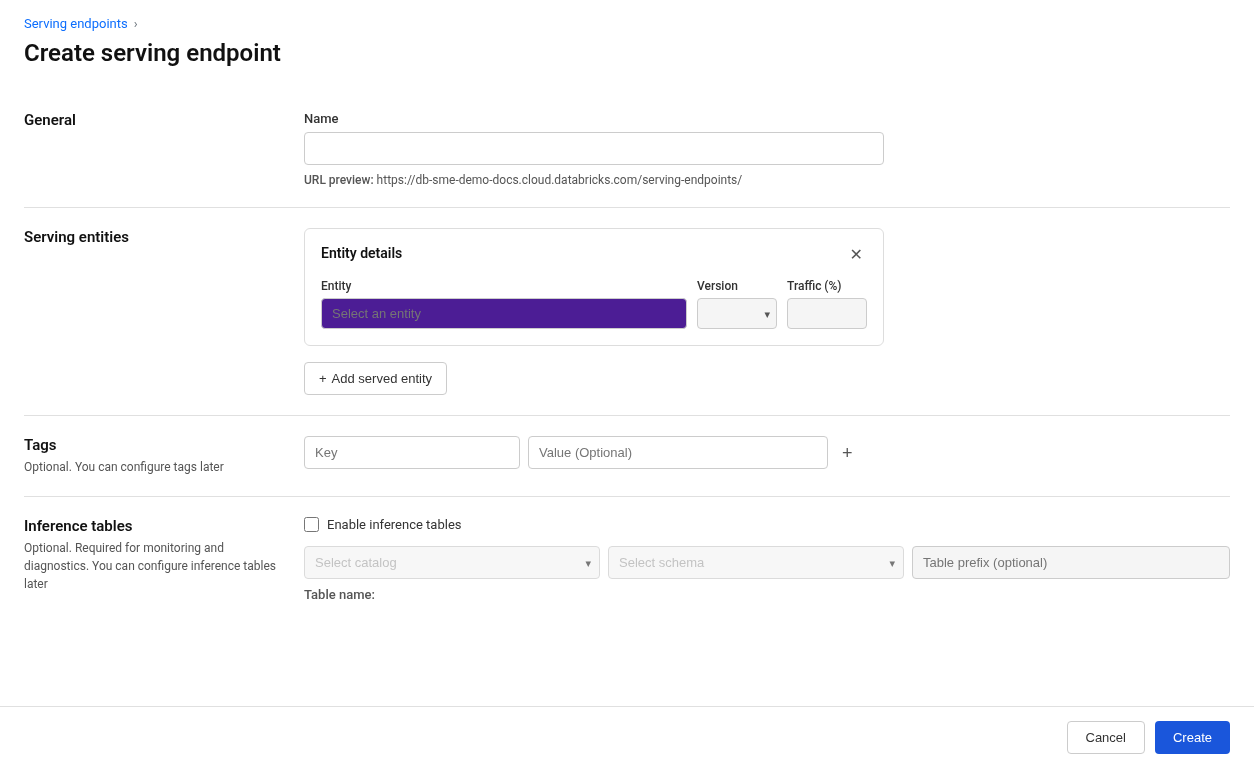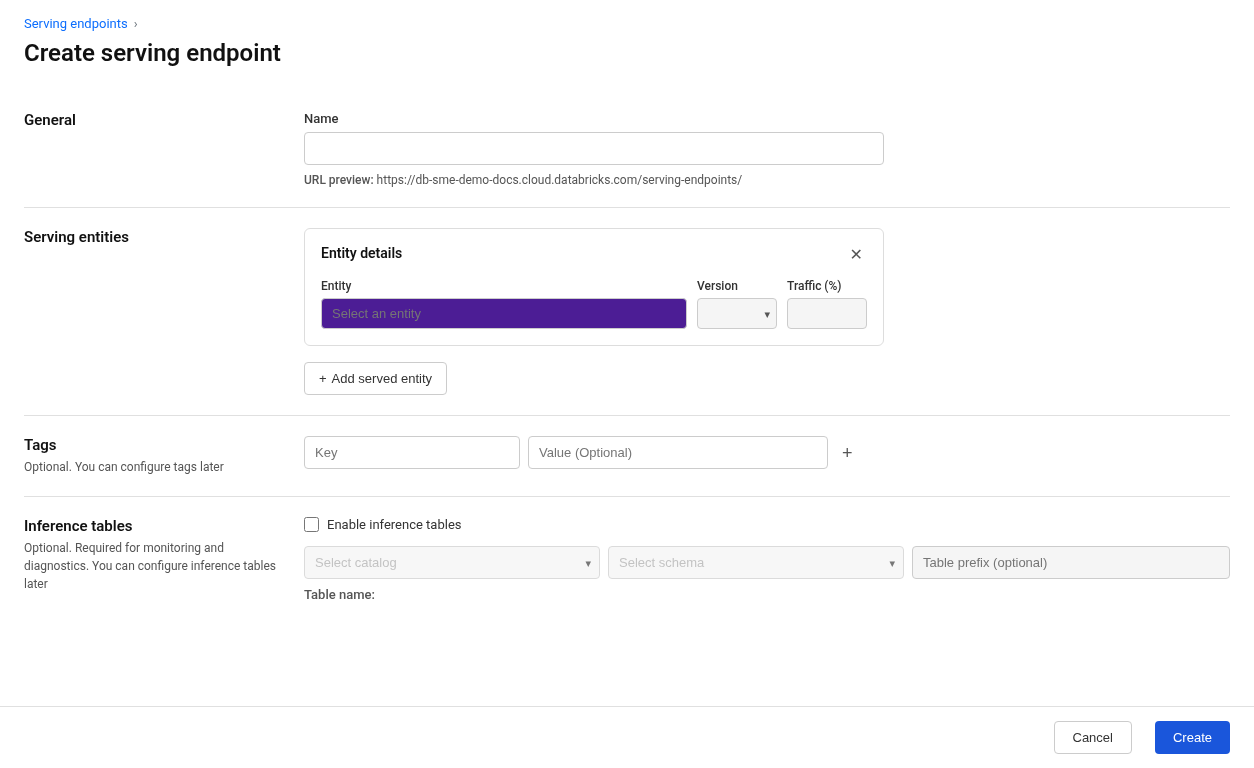--- a/index.html
+++ b/index.html
@@ -299,21 +299,21 @@
     .page-footer {
       position: fixed;
       bottom: 0;
       left: 0;
       width: 1254px;
       border-top: 1px solid #e0e0e0;
       background: #fff;
       padding: 14px 24px;
       display: flex;
       justify-content: flex-end;
-      gap: 23px;
+      gap: 10px;
     }
     .btn-cancel {
       padding: 8px 18px;
       border: 1px solid #ccc;
       border-radius: 4px;
       background: #fff;
       font-size: 13px;
       color: #333;
       cursor: pointer;
       font-weight: 500;

